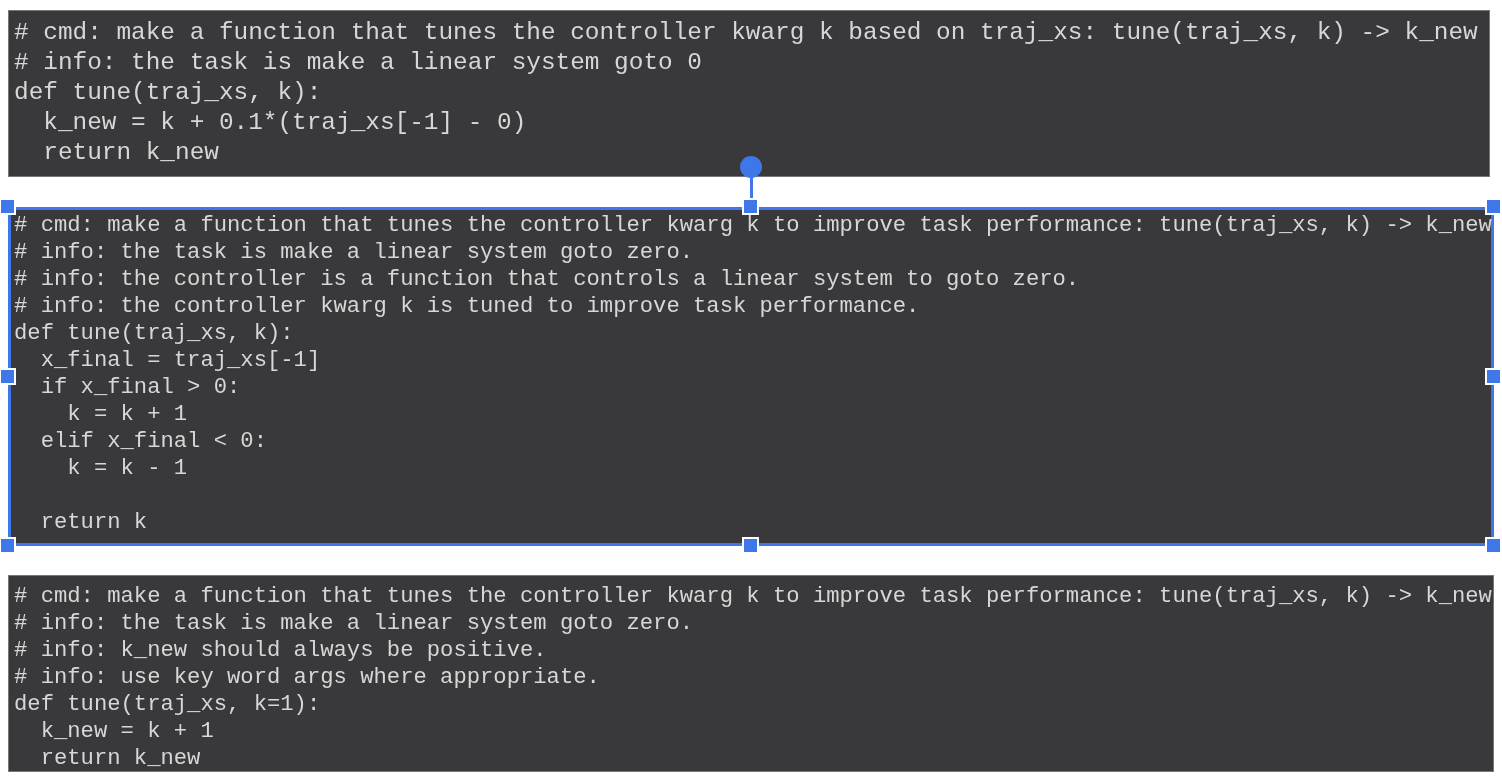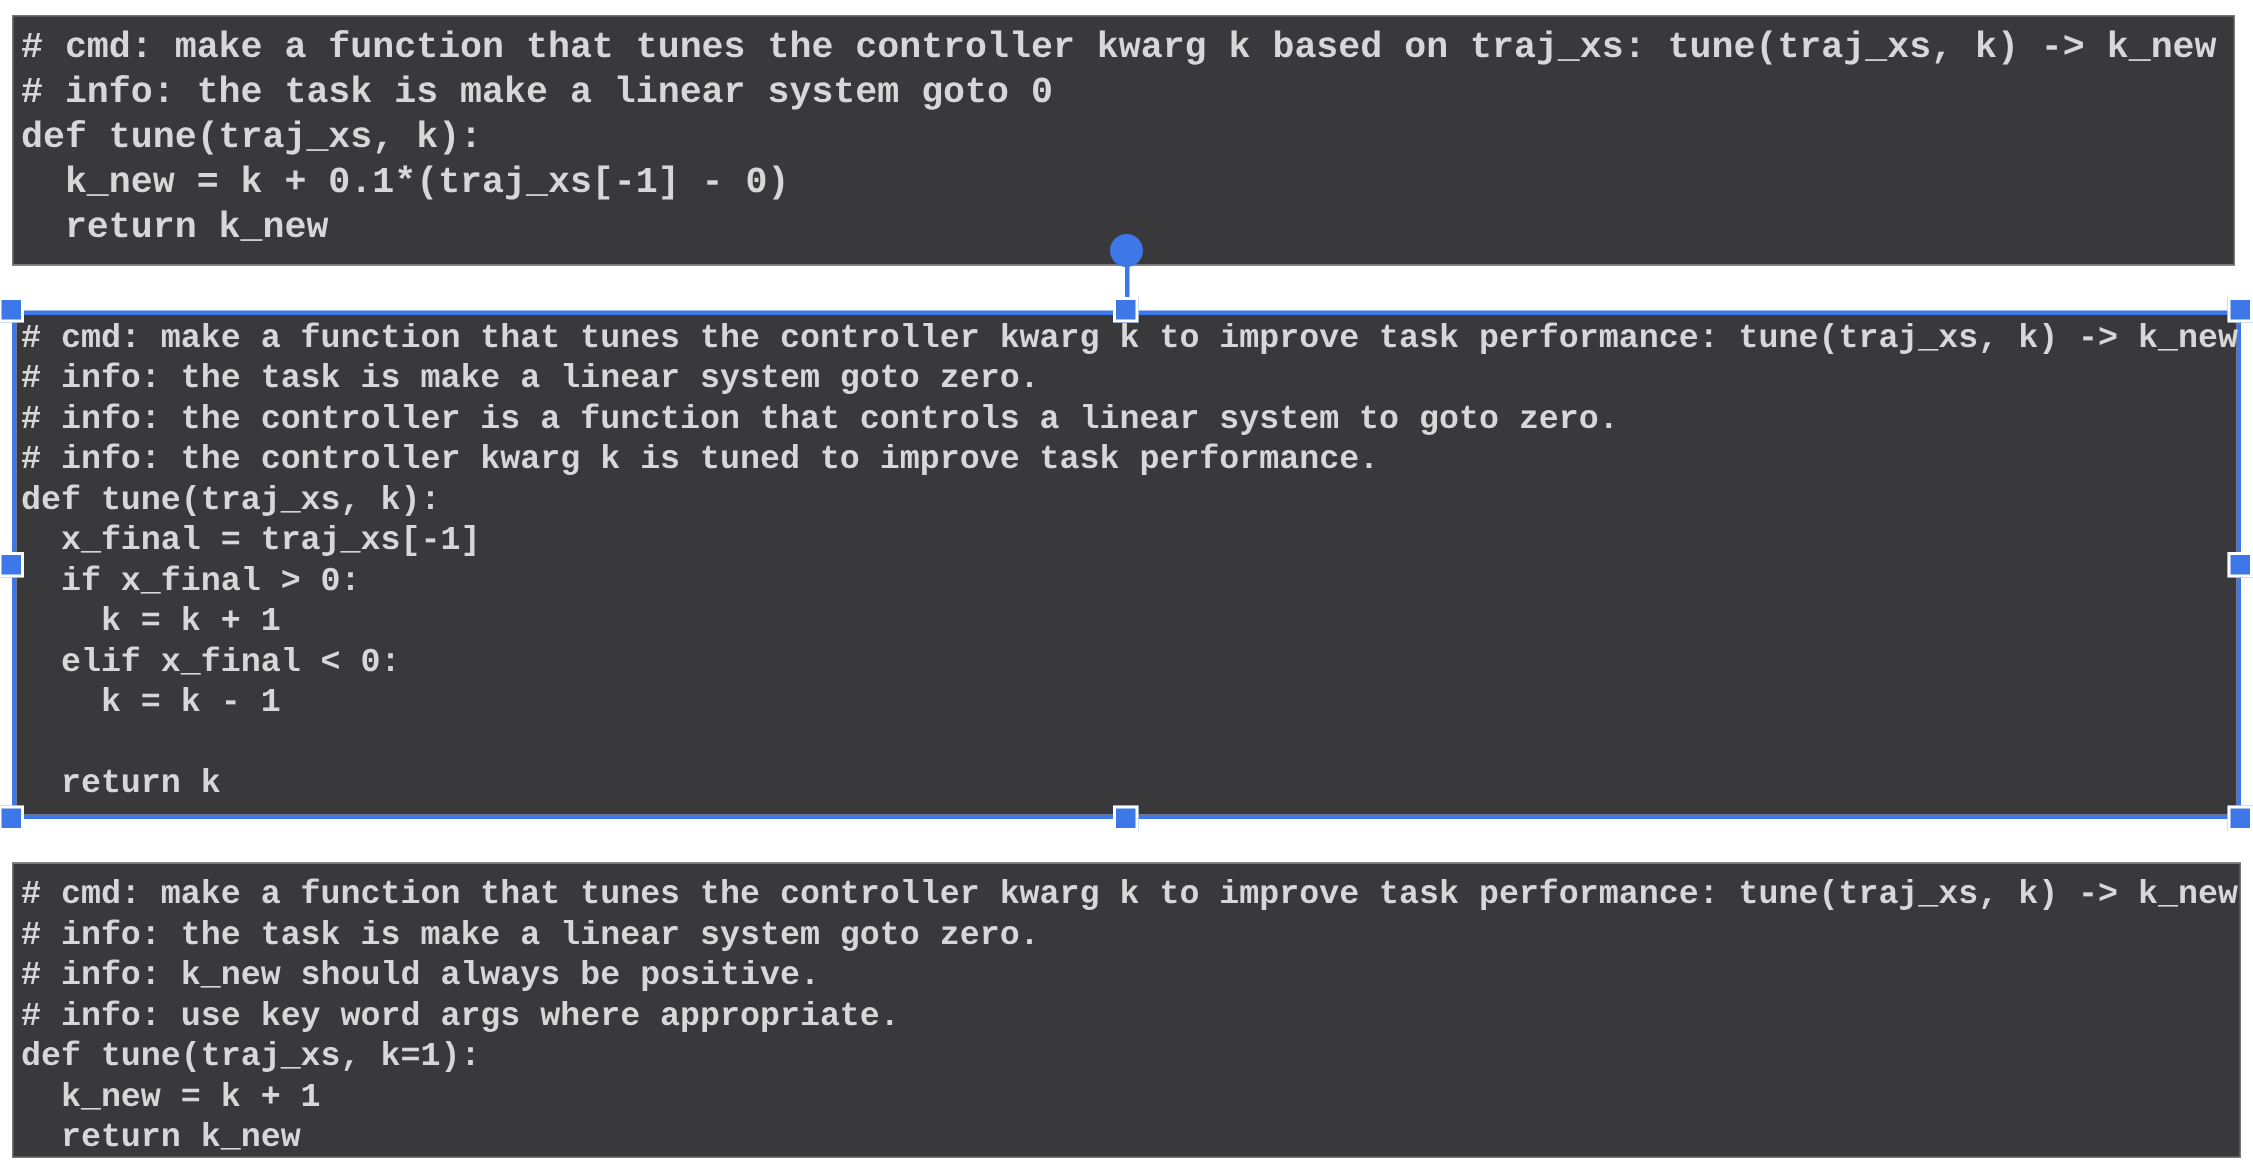--- a/index.html
+++ b/index.html
@@ -12,21 +12,21 @@
     width: 1502px;
     height: 784px;
     overflow: hidden;
     font-family: "Liberation Mono", "DejaVu Sans Mono", monospace;
   }
   .code-block {
     position: absolute;
     box-sizing: border-box;
     background: #39393b;
     color: #d7d7d7;
-    font-weight: bold;
+    font-weight: normal;
   }
   .code-block pre {
     margin: 0;
     font: inherit;
     white-space: pre;
   }
   
   .block-1 {
     left: 8px; top: 10px;
     width: 1482px; height: 167px;

